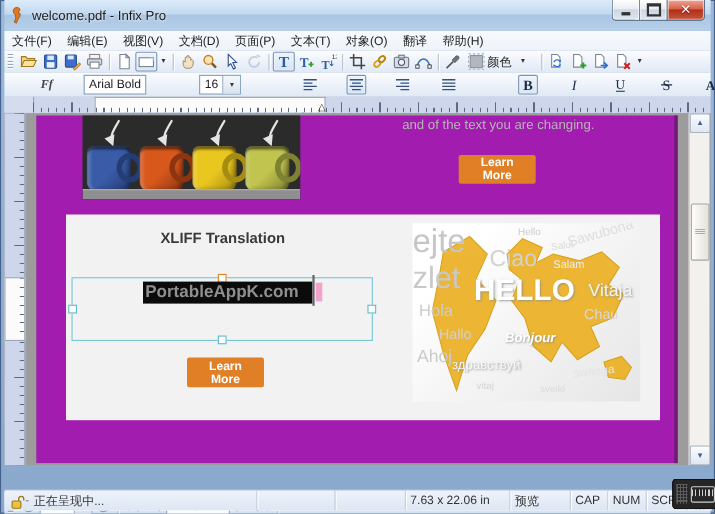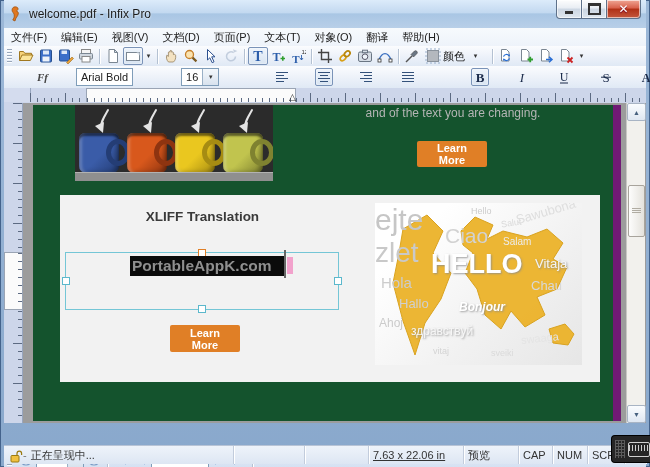--- a/index.html
+++ b/index.html
@@ -69,21 +69,21 @@
 
   
   .docarea{top:103px;height:320px;background:#9c9c9c;overflow:hidden;}
   .vruler{position:absolute;left:0;top:0;width:18px;height:320px;background:#cdd6ea;border-right:1px solid #98a6bf;
     background-image:repeating-linear-gradient(to bottom,#5c6a82 0 1px,transparent 1px 8px),
                      repeating-linear-gradient(to bottom,#5c6a82 0 1px,transparent 1px 40px);
     background-size:4px 100%,9px 100%;background-position:right top,right top;background-repeat:repeat-y;}
   .vruler-white{position:absolute;left:0;top:149px;width:17px;height:56px;background:#fbfbfb;border:1px solid #9aa4b4;
     background-image:repeating-linear-gradient(to bottom,#5c6a82 0 1px,transparent 1px 8px);
     background-size:4px 100%;background-position:right top;background-repeat:repeat-y;}
-  .page{position:absolute;left:29px;top:2px;width:580px;height:316px;background:#14532d;border-right:8px solid #701a75;}
+  .page{position:absolute;left:29px;top:2px;width:580px;height:316px;background:#a21caf;border-right:3px solid #701a75;}
 
   .mugs{position:absolute;left:42px;top:0;width:198px;height:76px;background:#2b2b2b;overflow:hidden;}
   .mug{position:absolute;bottom:8px;width:40px;height:40px;border-radius:6px 6px 7px 7px;
     box-shadow:inset 0 3px 2px rgba(0,0,0,.5),inset 3px 0 3px rgba(255,255,255,.22),inset -3px -1px 4px rgba(0,0,0,.3);}
   .mug i{position:absolute;right:-11px;top:6px;width:14px;height:17px;border-radius:50%;border-style:solid;border-width:5px;}
   .shelf{position:absolute;left:0;bottom:0;width:100%;height:8px;background:#8f8f8f;border-top:1px solid #b2b2b2;}
   .mug-arrows{position:absolute;left:0;top:0;}
 
   .caption-top{position:absolute;left:270px;top:1px;width:300px;text-align:center;color:#b5b5b5;font-size:12px;}
   .lm-btn{position:absolute;background:#e07f26;color:#fff;font-size:11px;font-weight:bold;
@@ -494,26 +494,26 @@
                 <path d="M174 126 l16 -5 9 10 -6 11 -15 -2z" fill="#ecb32a" stroke="#d79e15" stroke-width="1" opacity=".95"></path>
               </svg>
               <span class="hw" style="left: 0px; top: 2px; font-size: 30px; color: rgb(198, 198, 198);">ejte</span>
               <span class="hw" style="left: 140px; top: 2px; font-size: 13px; color: rgb(222, 222, 222); transform: rotate(-16deg);">Sawubona</span>
               <span class="hw" style="left: 96px; top: 4px; font-size: 9px; color: rgb(204, 204, 204);">Hello</span>
               <span class="hw" style="left: 126px; top: 16px; font-size: 9px; color: rgb(218, 218, 218); transform: rotate(-8deg);">Salut</span>
               <span class="hw" style="left: 70px; top: 22px; font-size: 21px; color: rgb(210, 210, 210);">Ciao</span>
               <span class="hw" style="left: 128px; top: 34px; font-size: 10px; color: rgb(236, 236, 236);">Salam</span>
               <span class="hw" style="left: 0px; top: 36px; font-size: 28px; color: rgb(201, 201, 201);">zlet</span>
               <span class="hw sh" style="left: 56px; top: 48px; font-size: 27px; color: rgb(255, 255, 255); font-weight: bold;">HELLO</span>
-              <span class="hw sh" style="left: 160px; top: 54px; font-size: 13px; color: rgb(244, 244, 244);">Vitaja</span>
+              <span class="hw sh" style="left: 160px; top: 54px; font-size: 16px; color: rgb(244, 244, 244);">Vitaja</span>
               <span class="hw" style="left: 6px; top: 72px; font-size: 15px; color: rgb(204, 204, 204);">Hola</span>
               <span class="hw" style="left: 156px; top: 76px; font-size: 13px; color: rgb(216, 216, 216);">Chau</span>
               <span class="hw" style="left: 24px; top: 94px; font-size: 13px; color: rgb(208, 208, 208);">Hallo</span>
               <span class="hw sh" style="left: 84px; top: 98px; font-size: 12px; color: rgb(255, 255, 255); font-weight: bold; font-style: italic;">Bonjour</span>
-              <span class="hw" style="left: 4px; top: 114px; font-size: 12px; color: rgb(203, 203, 203);">Ahoj</span>
+              <span class="hw" style="left: 4px; top: 114px; font-size: 16px; color: rgb(203, 203, 203);">Ahoj</span>
               <span class="hw sh" style="left: 36px; top: 122px; font-size: 12px; color: rgb(246, 246, 246);">здравствуй</span>
               <span class="hw" style="left: 146px; top: 130px; font-size: 11px; color: rgb(228, 228, 228); transform: rotate(-6deg);">swaaga</span>
               <span class="hw" style="left: 58px; top: 144px; font-size: 9px; color: rgb(212, 212, 212);">vitaj</span>
               <span class="hw" style="left: 116px; top: 146px; font-size: 9px; color: rgb(218, 218, 218);">sveiki</span>
             </div>
         </div>
       </div>
 
       <div class="vscroll">
         <div class="sbtn sb-up">▲</div>
@@ -586,21 +586,21 @@
             </svg></span>
           <span style="margin-right: 4px; color: rgb(119, 119, 119);">-</span>
           <span>正在呈现中...</span>
         </div>
         <div class="scell" style="width: 62px;">
           <span></span>
         </div>
         <div class="scell" style="width: 55px;">
           <span></span>
         </div>
-        <div class="scell" style="width: 86px; text-decoration: underline;">
+        <div class="scell" style="width: 86px;">
           <span>7.63 x 22.06 in</span>
         </div>
         <div class="scell" style="width: 46px;">
           <span>预览</span>
         </div>
         <div class="scell" style="width: 25px;">
           <span>CAP</span>
         </div>
         <div class="scell" style="width: 26px;">
           <span>NUM</span>

